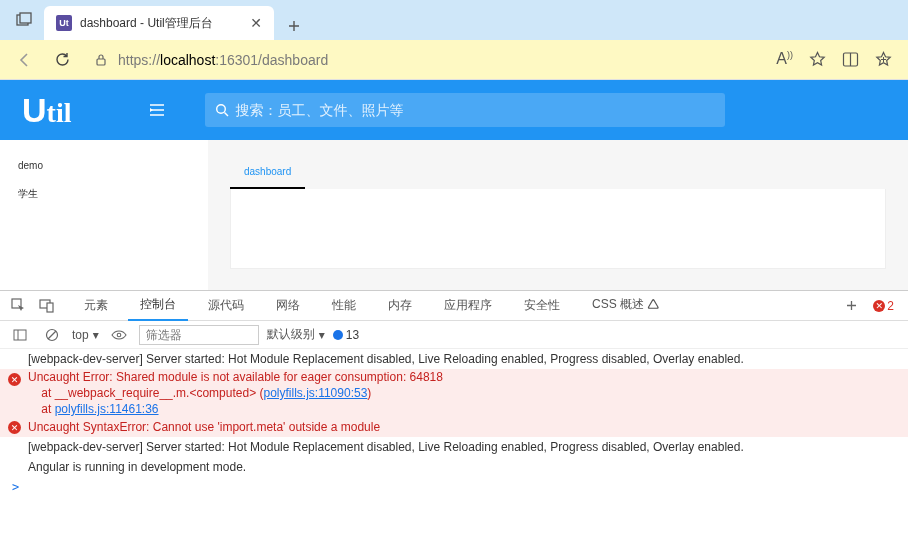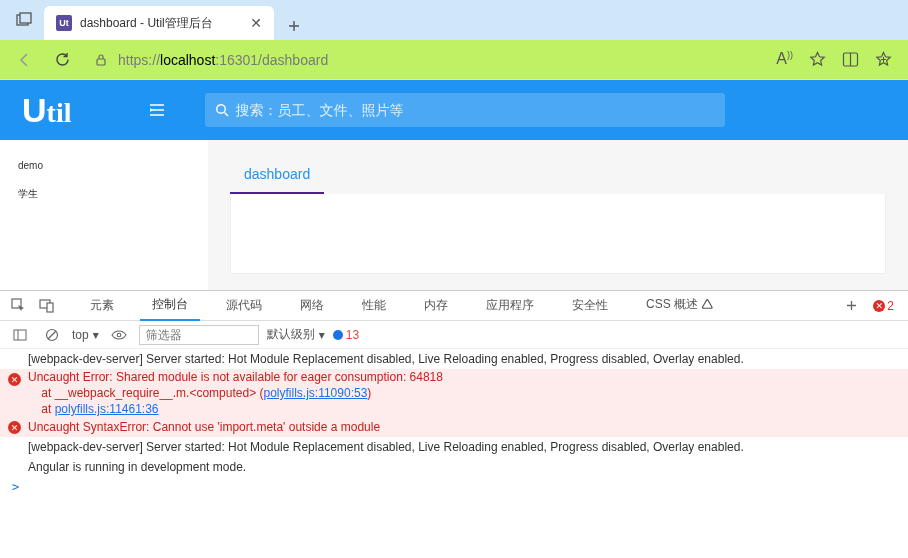--- a/index.html
+++ b/index.html
@@ -8,21 +8,21 @@
 
 .browser-chrome { background:#cfe7f9; }
 .tabbar { height:40px; display:flex; align-items:flex-end; padding:0 8px; }
 .tab-icon-btn { width:32px; height:32px; display:flex; align-items:center; justify-content:center; margin:0 4px 4px 0; }
 .tab { display:flex; align-items:center; gap:8px; background:#fff; height:34px; padding:0 12px; border-radius:6px 6px 0 0; min-width:230px; }
 .tab-favicon { width:16px; height:16px; background:#5a4da0; color:#fff; font-size:9px; display:flex; align-items:center; justify-content:center; border-radius:2px; font-weight:bold; }
 .tab-title { font-size:12px; color:#333; flex:1; }
 .tab-close { font-size:14px; color:#555; }
 .newtab { width:28px; height:28px; display:flex; align-items:center; justify-content:center; margin-left:6px; }
 
-.addrbar { height:40px; background:#bef264; display:flex; align-items:center; padding:0 10px; gap:7px; border-bottom:1px solid #e0e0e0;}
+.addrbar { height:40px; background:#fef9c3; display:flex; align-items:center; padding:0 10px; gap:7px; border-bottom:1px solid #e0e0e0;}
 .nav-btn { width:30px; height:30px; display:flex; align-items:center; justify-content:center; color:#666; }
 .omnibox { flex:1; display:flex; align-items:center; gap:10px; height:30px; padding:0 10px; font-size:14px; color:#444;}
 .lock { color:#666; }
 .url .host { color:#000; }
 .url .rest { color:#7a7a7a; }
 .addr-right { display:flex; align-items:center; gap:16px; color:#555; padding-right:6px;}
 
 
 .app-header { height:60px; background:#2094f3; display:flex; align-items:center; padding:0 22px; gap:28px;}
 .logo { color:#fff; font-size:28px; font-weight:bold; font-family:Georgia,serif; display:flex; align-items:baseline;}
@@ -31,39 +31,39 @@
 .search-box { flex:1; max-width:520px; height:34px; background:#4aa8f5; border-radius:3px; display:flex; align-items:center; padding:0 10px; color:#fff; font-size:14px; gap:6px;}
 .search-box input { background:transparent; border:0; outline:0; color:#fff; font-size:14px; flex:1;}
 .search-box input::placeholder { color:#e3f1fd; }
 
 
 .app-body { display:flex; height:150px; }
 .sidebar { width:208px; background:#fff; padding:12px 0;}
 .side-item { padding:8px 18px; font-size:10px; color:#333;}
 .content { flex:1; background:#f6f6f6; }
 .tabs-row { display:flex; padding:20px 0 0 22px;}
-.content-tab { padding:6px 14px 10px; font-size:14px; color:#2094f3; border-bottom:2px solid #4c1d95;}
+.content-tab { padding:6px 14px 10px; font-size:10px; color:#2094f3; border-bottom:2px solid #000000;}
 .content-canvas { margin:0 22px 0 22px; height:80px; background:#fff; border:1px solid #eee; border-top:none;}
 
 
 .devtools { background:#fff; height:268px; border-top:1px solid #ccc; display:flex; flex-direction:column;}
-.dt-tabs { height:30px; display:flex; align-items:center; gap:14px; border-bottom:1px solid #ddd; font-size:12px; color:#555; padding:0 6px;}
+.dt-tabs { height:30px; display:flex; align-items:center; gap:8px; border-bottom:1px solid #ddd; font-size:12px; color:#555; padding:0 6px;}
 .dt-tab-btn { padding:0 12px; height:30px; display:flex; align-items:center;}
 .dt-tab-btn.sel { border-bottom:2px solid #2094f3; color:#333;}
 .dt-icons-left { display:flex; gap:4px; margin-right:6px;}
 .dt-icon { width:24px; height:24px; display:flex; align-items:center; justify-content:center; color:#666;}
 .dt-right { margin-left:auto; display:flex; align-items:center; gap:10px; padding-right:8px;}
 .dt-err-badge { color:#d93025; font-size:12px; display:flex; align-items:center; gap:2px;}
 .dt-err-badge .dot{ width:12px; height:12px; background:#d93025; border-radius:50%; color:#fff; font-size:9px; display:flex; align-items:center; justify-content:center;}
 
 .dt-toolbar { height:28px; display:flex; align-items:center; gap:8px; border-bottom:1px solid #eee; padding:0 8px; font-size:12px; color:#555;}
 .dt-sel { display:flex; align-items:center; gap:4px; }
 .dt-filter { width:120px; height:20px; border:1px solid #ccc; padding:0 6px; font-size:12px;}
 .dt-level { display:flex; align-items:center; gap:4px;}
-.dt-count { color:#ef4444; display:flex; align-items:center; gap:3px;}
+.dt-count { color:#404040; display:flex; align-items:center; gap:3px;}
 .dt-count .dotb{width:10px;height:10px;background:#1a73e8;border-radius:50%;}
 
 .console { flex:1; font-family:Consolas,monospace; font-size:12px; overflow:auto; }
 .log { padding:3px 12px 3px 28px; white-space:pre; color:#333; }
 .err-block { background:#fdeceb; color:#c5221f; position:relative; }
 .err-block.single { padding:3px 12px 3px 28px; }
 .err-block .xdot { position:absolute; left:8px; top:4px; width:13px; height:13px; background:#d93025; color:#fff; border-radius:50%; font-size:9px; display:flex; align-items:center; justify-content:center;}
 .err-line { padding:1px 12px 1px 28px; white-space:pre;}
 .lk { color:#1a73e8; text-decoration:underline; }
 .prompt { padding:3px 12px; color:#1a73e8; font-family:Consolas,monospace; font-size:12px;}

